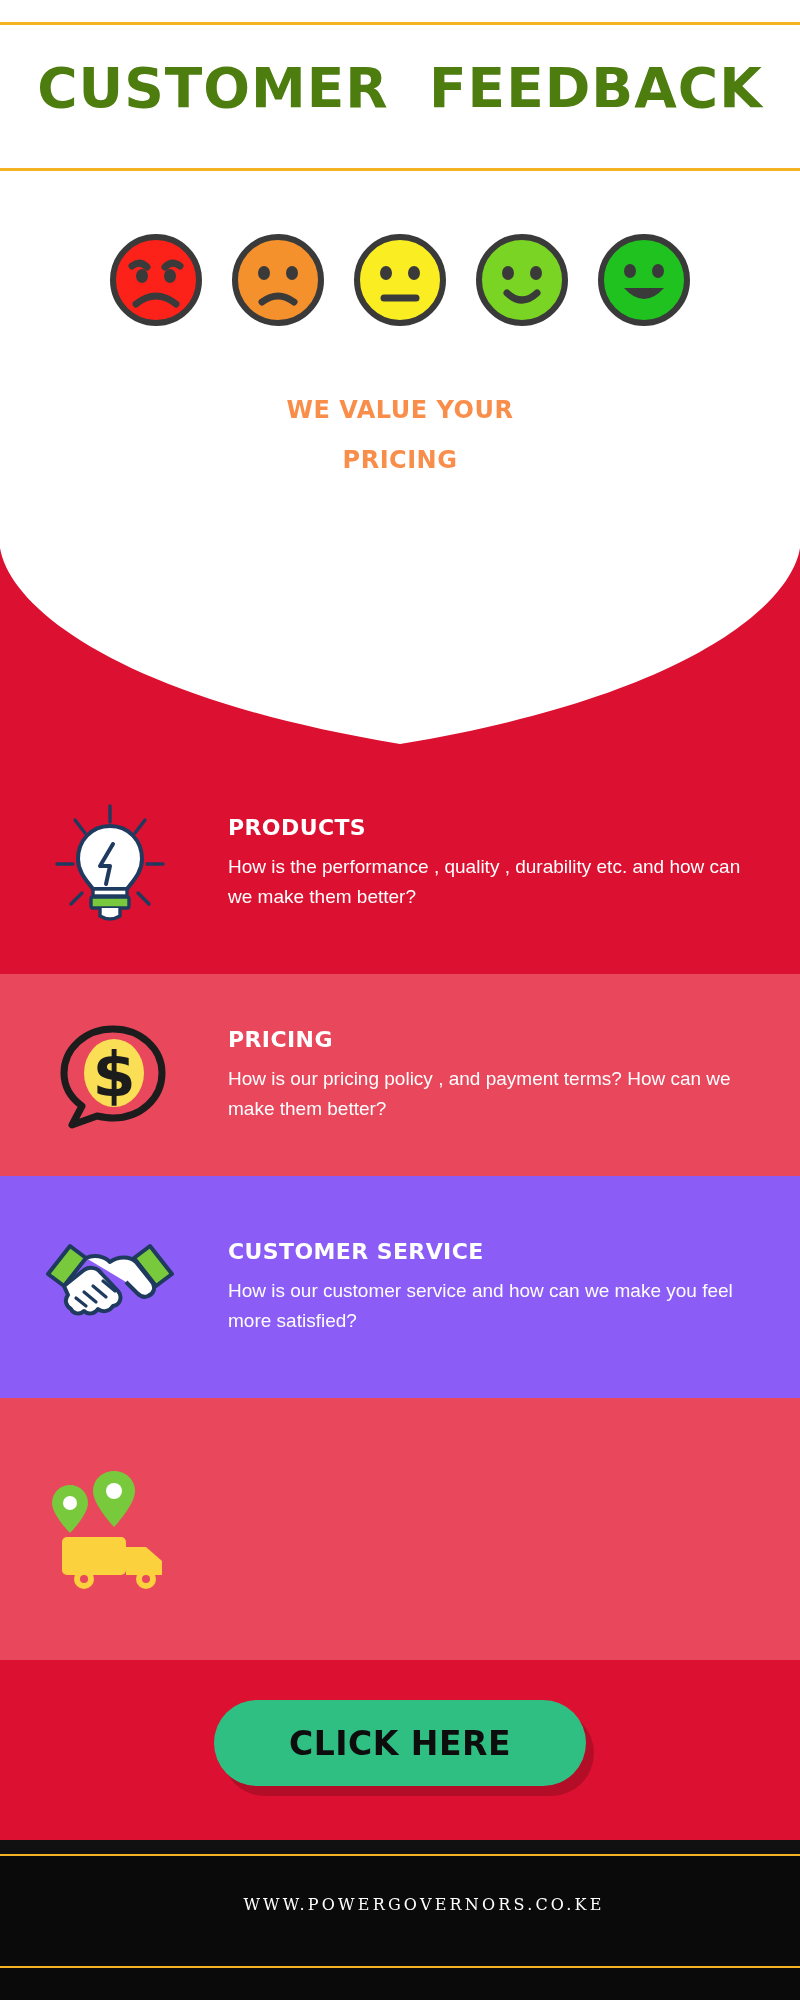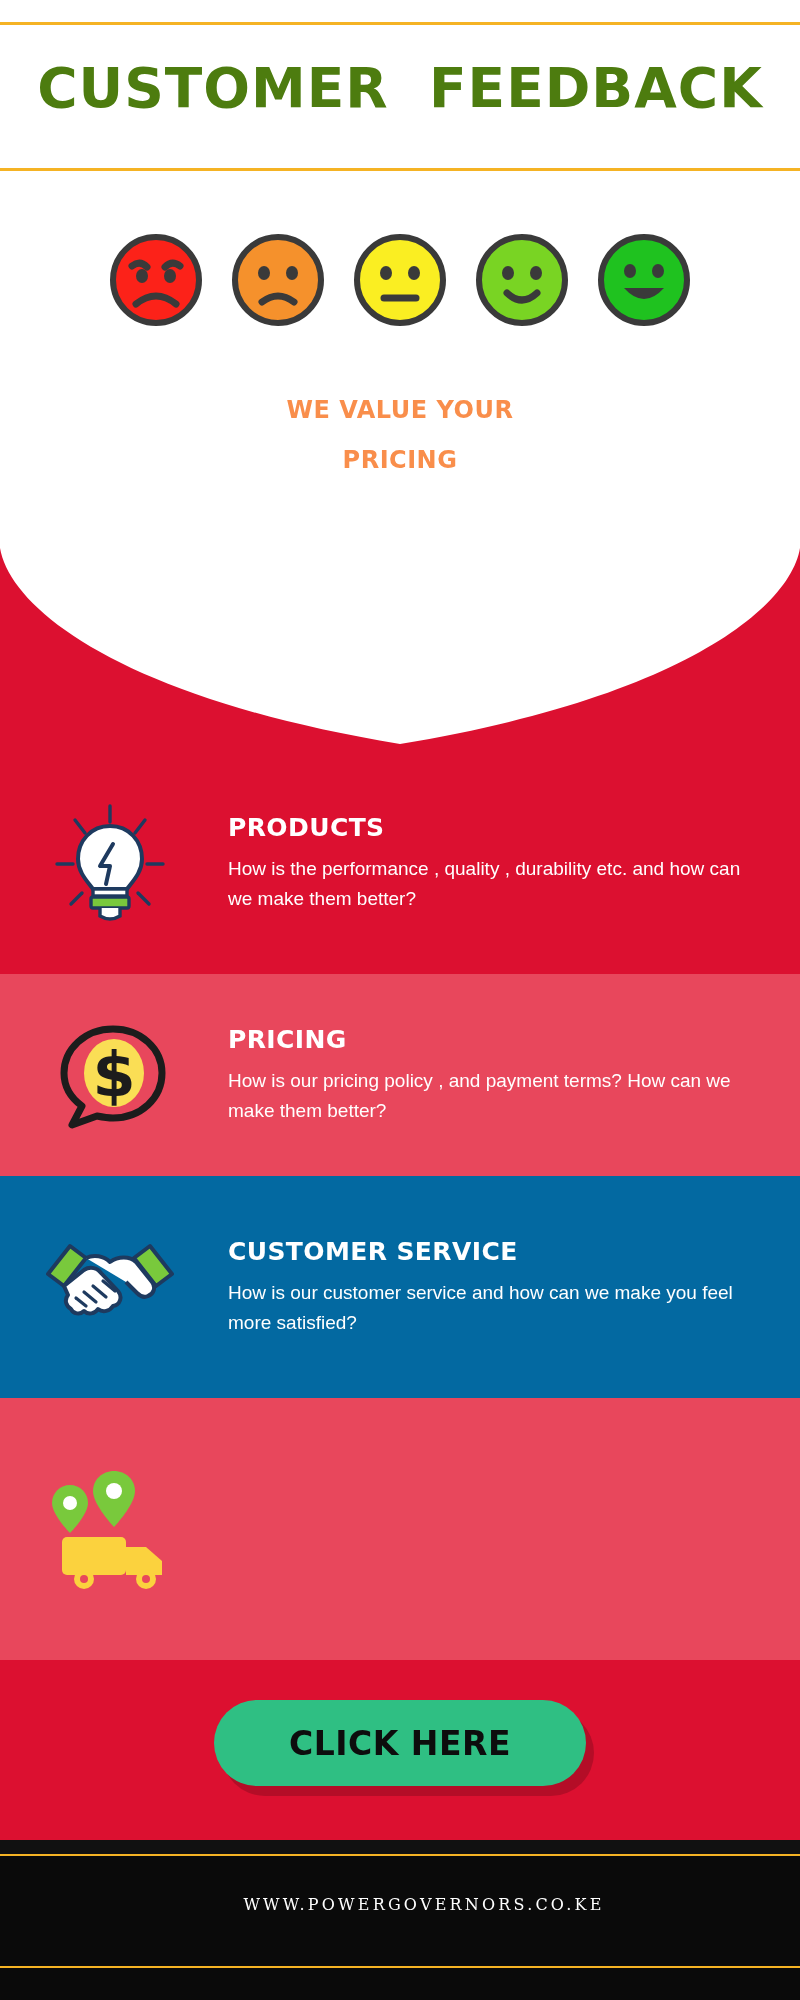--- a/index.html
+++ b/index.html
@@ -85,21 +85,21 @@
 
   
   .band {
     position: absolute;
     left: 0;
     width: 800px;
     z-index: 2;
   }
   .band-products     { top: 752px;  height: 222px; background: #DC1030; }
   .band-pricing      { top: 974px;  height: 202px; background: #E8475C; }
-  .band-service      { top: 1176px; height: 222px; background: #0369a1; }
+  .band-service      { top: 1176px; height: 222px; background: #8b5cf6; }
   .band-distribution { top: 1398px; height: 262px; background: #E8475C; }
   .band-cta          { top: 1660px; height: 180px; background: #DC1030; }
 
   .band-inner {
     position: relative;
     height: 100%;
     display: flex;
     align-items: center;
   }
   .band-icon {
@@ -111,21 +111,21 @@
     justify-content: center;
   }
   .band-text {
     position: absolute;
     left: 228px;
     width: 520px;
   }
   .band-heading {
     font-family: "DejaVu Sans", sans-serif;
     font-weight: 700;
-    font-size: 25px;
+    font-size: 22px;
     color: #ffffff;
     letter-spacing: 0.4px;
     margin-bottom: 12px;
   }
   .band-desc {
     font-size: 19px;
     line-height: 30px;
     color: #ffffff;
   }
 

